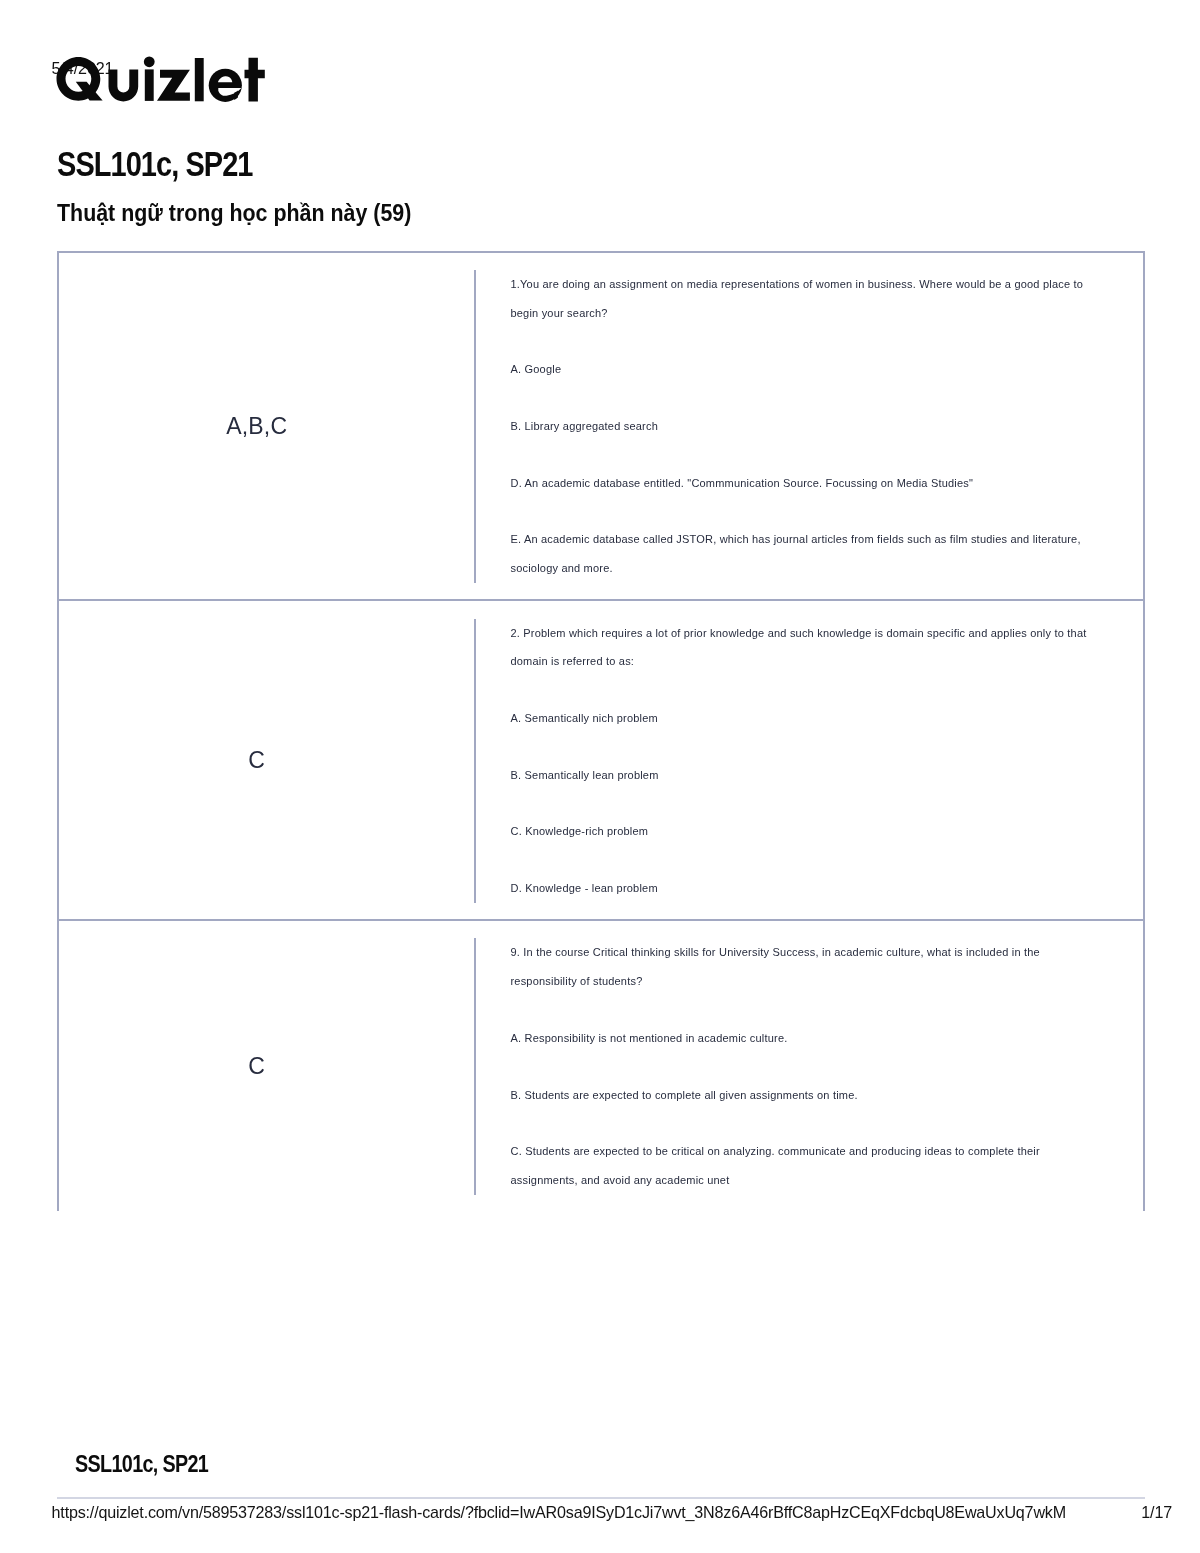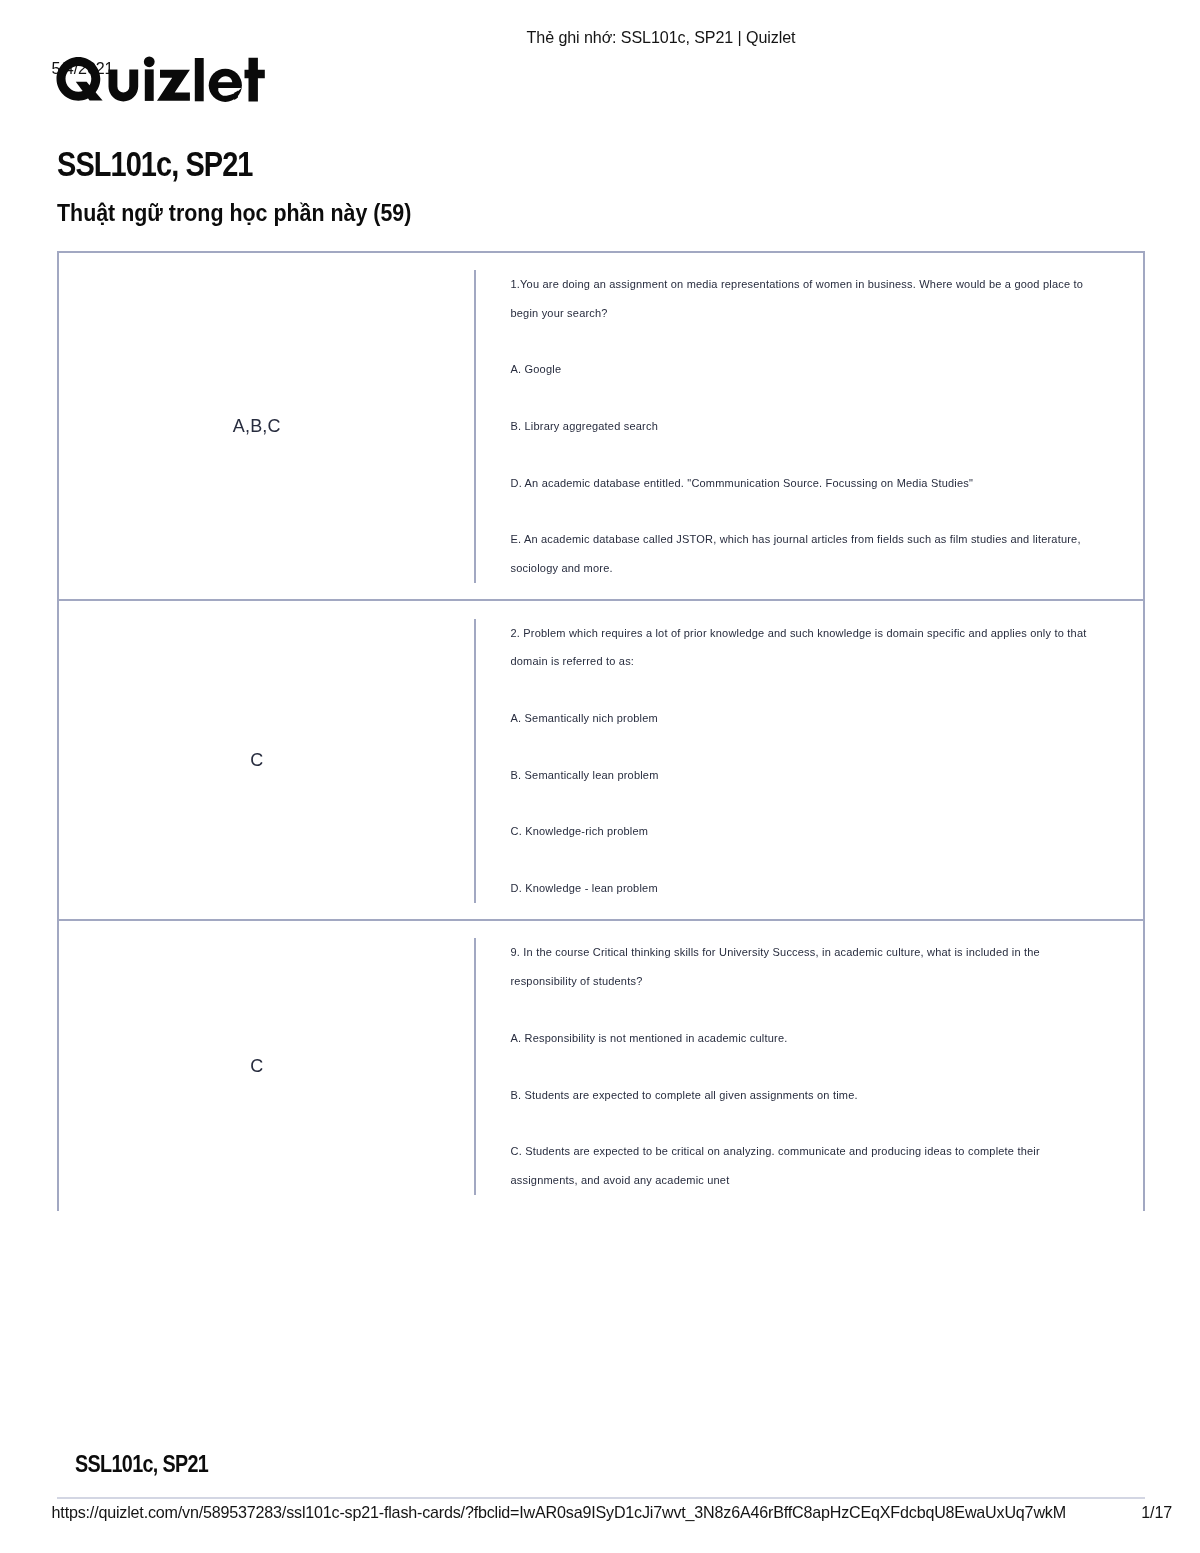--- a/index.html
+++ b/index.html
@@ -29,40 +29,39 @@
              color:#0c0c0c;white-space:nowrap;transform:scaleX(0.923);transform-origin:0 0;}
 
   
   .cards{position:absolute;left:56.6px;top:250.6px;width:1088px;box-sizing:border-box;
          height:1175px;overflow:hidden;}
   .card-row{position:relative;display:flex;align-items:stretch;
             border-left:2px solid #a2a8c2;border-right:2px solid #a2a8c2;
             border-top:2px solid #a2a8c2;box-sizing:border-box;}
   .term-cell{width:415.0px;flex:0 0 415.0px;display:flex;align-items:center;justify-content:center;
              box-sizing:border-box;padding-right:18.7px;}
-  .term-text{font-size:18px;letter-spacing:0.2px;line-height:28.7px;color:#272c3e;text-align:left;}
+  .term-text{font-size:23px;letter-spacing:0.2px;line-height:28.7px;color:#272c3e;text-align:left;}
   .def-cell{flex:1 1 auto;box-sizing:border-box;
             border-left:2px solid #a2a8c2;
             padding:0 0 0 34.9px;
             margin:17.3px 0 16.4px 0;}
   .def-cell p{margin:0 0 28px 0;font-size:11px;letter-spacing:0.2px;line-height:28.7px;color:#272c3e;width:576.8px;}
   .def-cell p:last-child{margin-bottom:0;}
 
   
   .pg-set-title{position:absolute;left:75.4px;top:1450.5px;font-size:23.4px;line-height:26px;font-weight:700;
                 color:#0c0c0c;white-space:nowrap;transform:scaleX(0.845);transform-origin:0 0;
                 letter-spacing:-0.78px;}
 </style>
 </head>
 <body>
 
 <div class="page">
 
   <div class="prn prn-date">5/4/2021</div>
-  <div class="prn prn-title">Thẻ ghi nhớ: SSL101c, SP21 | Quizlet</div>
 
   <div class="logo">
       <svg width="210" height="48" viewBox="0 0 210 48" fill="#0a0a0a" role="img">
 <title>Quizlet</title>
 <g fill-rule="evenodd">
 <path d="M22.4 0.9c12.1 0 21.9 9.8 21.9 21.9S34.5 44.7 22.4 44.7 0.5 34.9 0.5 22.8 10.3 0.9 22.4 0.9Zm0 9c-7.1 0-12.9 5.8-12.9 12.9s5.8 12.9 12.9 12.9 12.9-5.8 12.9-12.9S29.5 9.9 22.4 9.9Z"></path>
 <path d="M19.8 25.7 H30.6 L46.6 44.5 H33.6 Z"></path>
 </g>
 <path d="M52.5 13.4 H61.4 V30.6 a5.95 5.95 0 0 0 11.9 0 V13.4 H82.2 V30.6 a14.85 14.85 0 0 1 -29.7 0 Z"></path>
 <path d="M88.8 13.4 H97.7 V44.9 H88.8 Z"></path>

